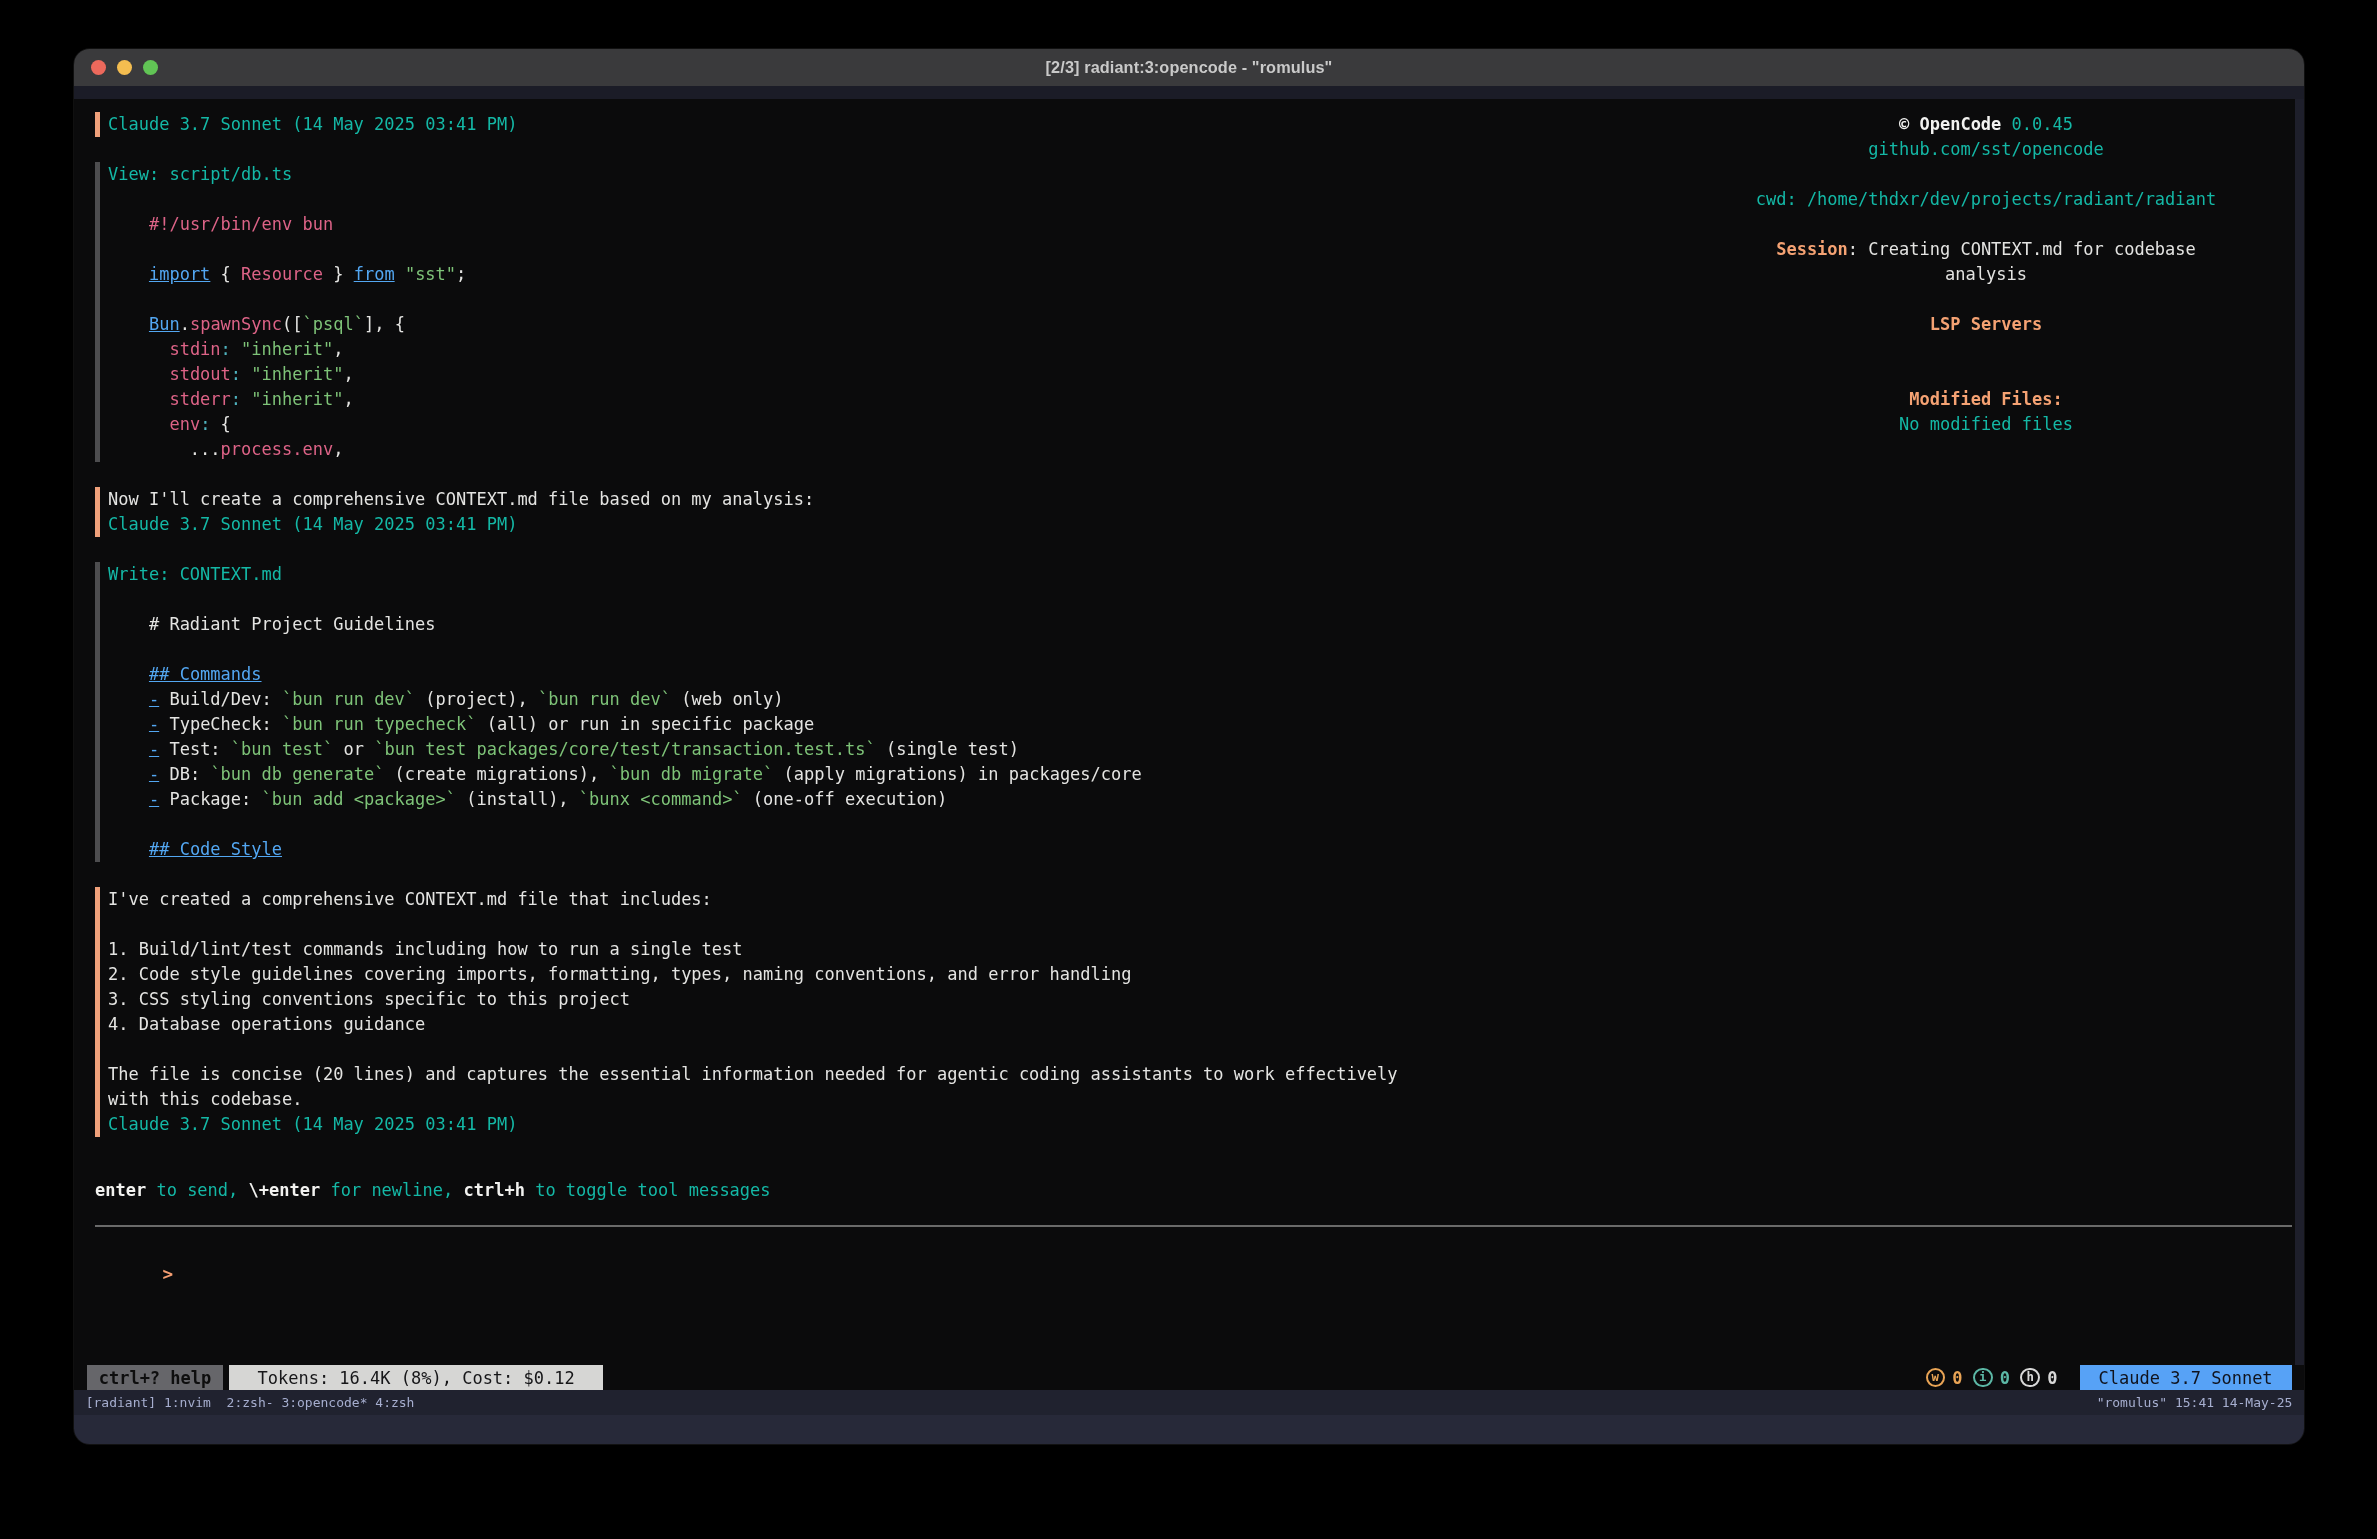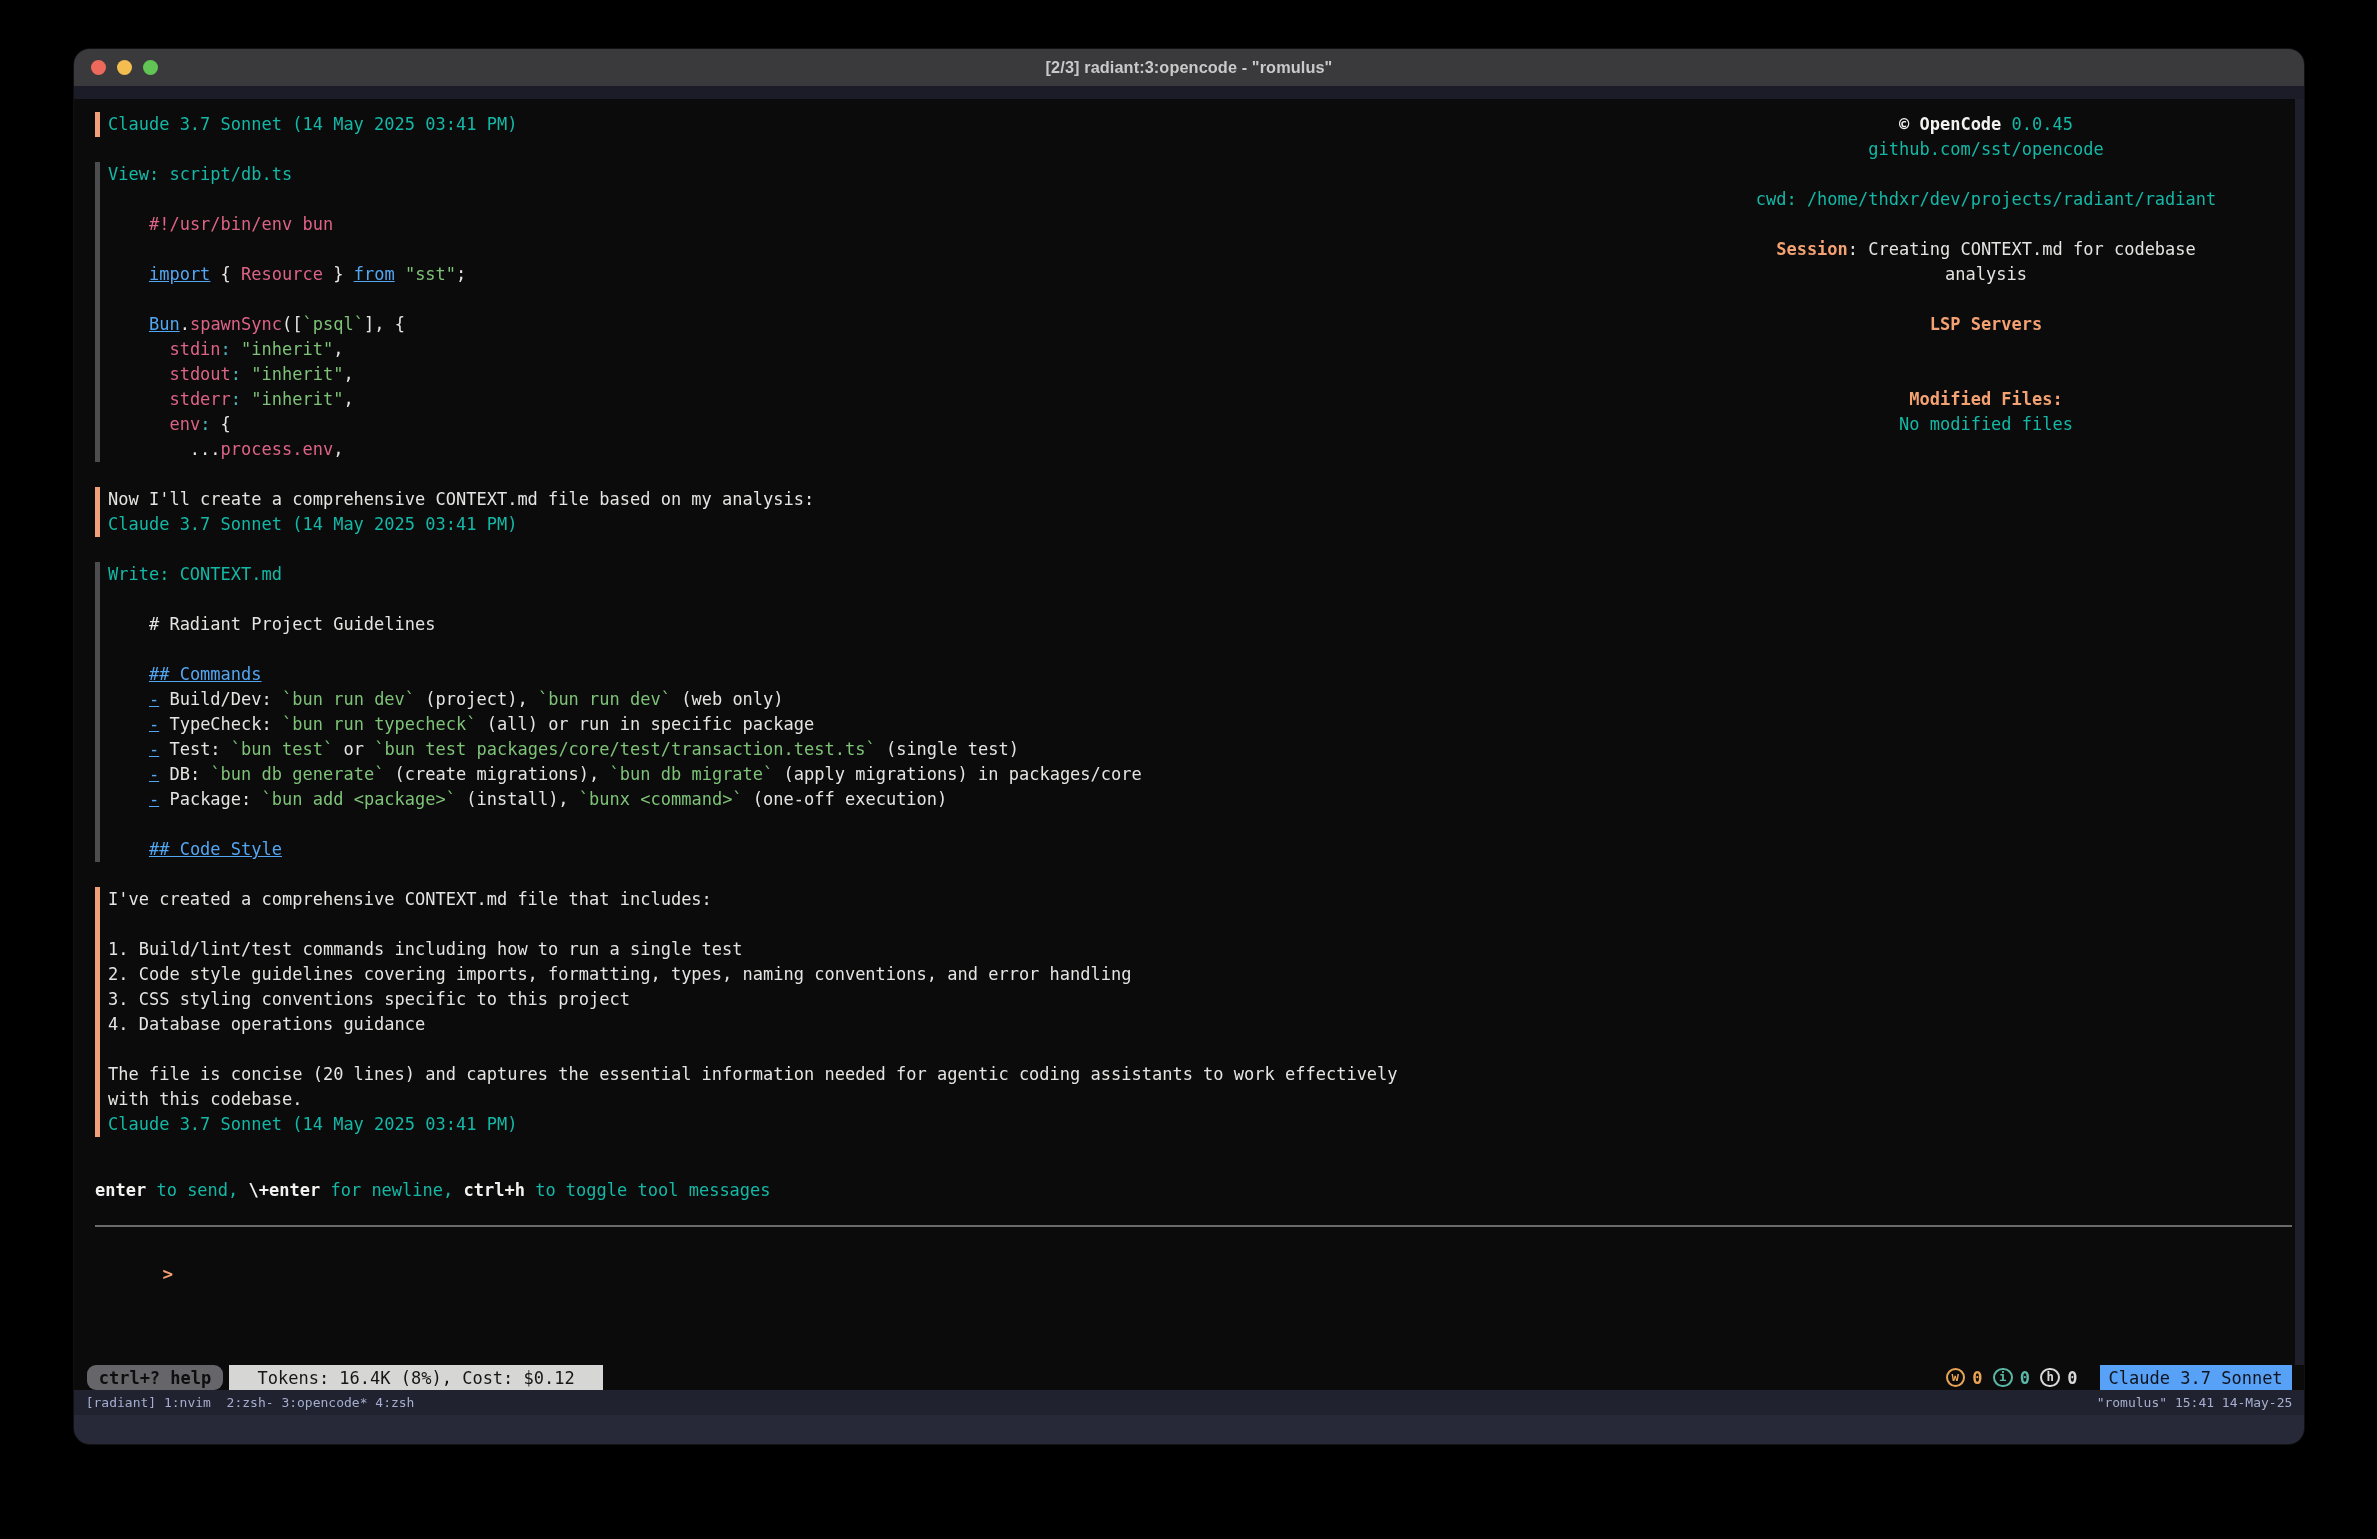--- a/index.html
+++ b/index.html
@@ -58,36 +58,36 @@
     position:absolute; left:25px; top:1138px;
     font-size:17.6px; font-weight:bold; line-height:25px; white-space:pre; color:#f59e72;
   }
 
   .statusrow {
     height:25px; background:#0b0b0c; display:flex; align-items:center;
     padding:0 12.4px 0 13px; gap:6.5px; font-size:17px; white-space:pre;
   }
   .badge-help {
     background:#66666a; color:#0e0e0e; font-weight:bold;
-    padding:0 11.7px; height:25px; display:flex; align-items:center;border-radius:9px;
+    padding:0 11.7px; height:25px; display:flex; align-items:center;
   }
   .badge-tokens {
     background:#d6d6d4; color:#161618;
     padding:0 28px; height:25px; display:flex; align-items:center;
   }
   .spacer { flex:1; }
   .diags { display:flex; align-items:center; gap:10.4px; margin-right:15.7px; }
   .diag { display:flex; align-items:center; gap:7.2px; font-weight:bold; }
   .circ {
     width:19.6px; height:19.6px; border:2px solid currentColor; border-radius:50%;
     display:flex; align-items:center; justify-content:center;
     font-size:12.4px; font-weight:bold; line-height:1;
   }
   .model-badge {
-    background:#57a2f6; color:#10131d; padding:0 9px; height:25px;
+    background:#57a2f6; color:#10131d; padding:0 19px; height:25px;
     display:flex; align-items:center; font-size:17px;
   }
   .tmuxbar {
     height:25px; background:#20222f; display:flex; align-items:center;
     padding:0 11.7px; font-size:13px; white-space:pre;
   }
   .tmux-right { margin-left:auto; color:#a6aecf; }
   .pad-bottom { height:30px; background:#272939; }
 </style>
 </head>

